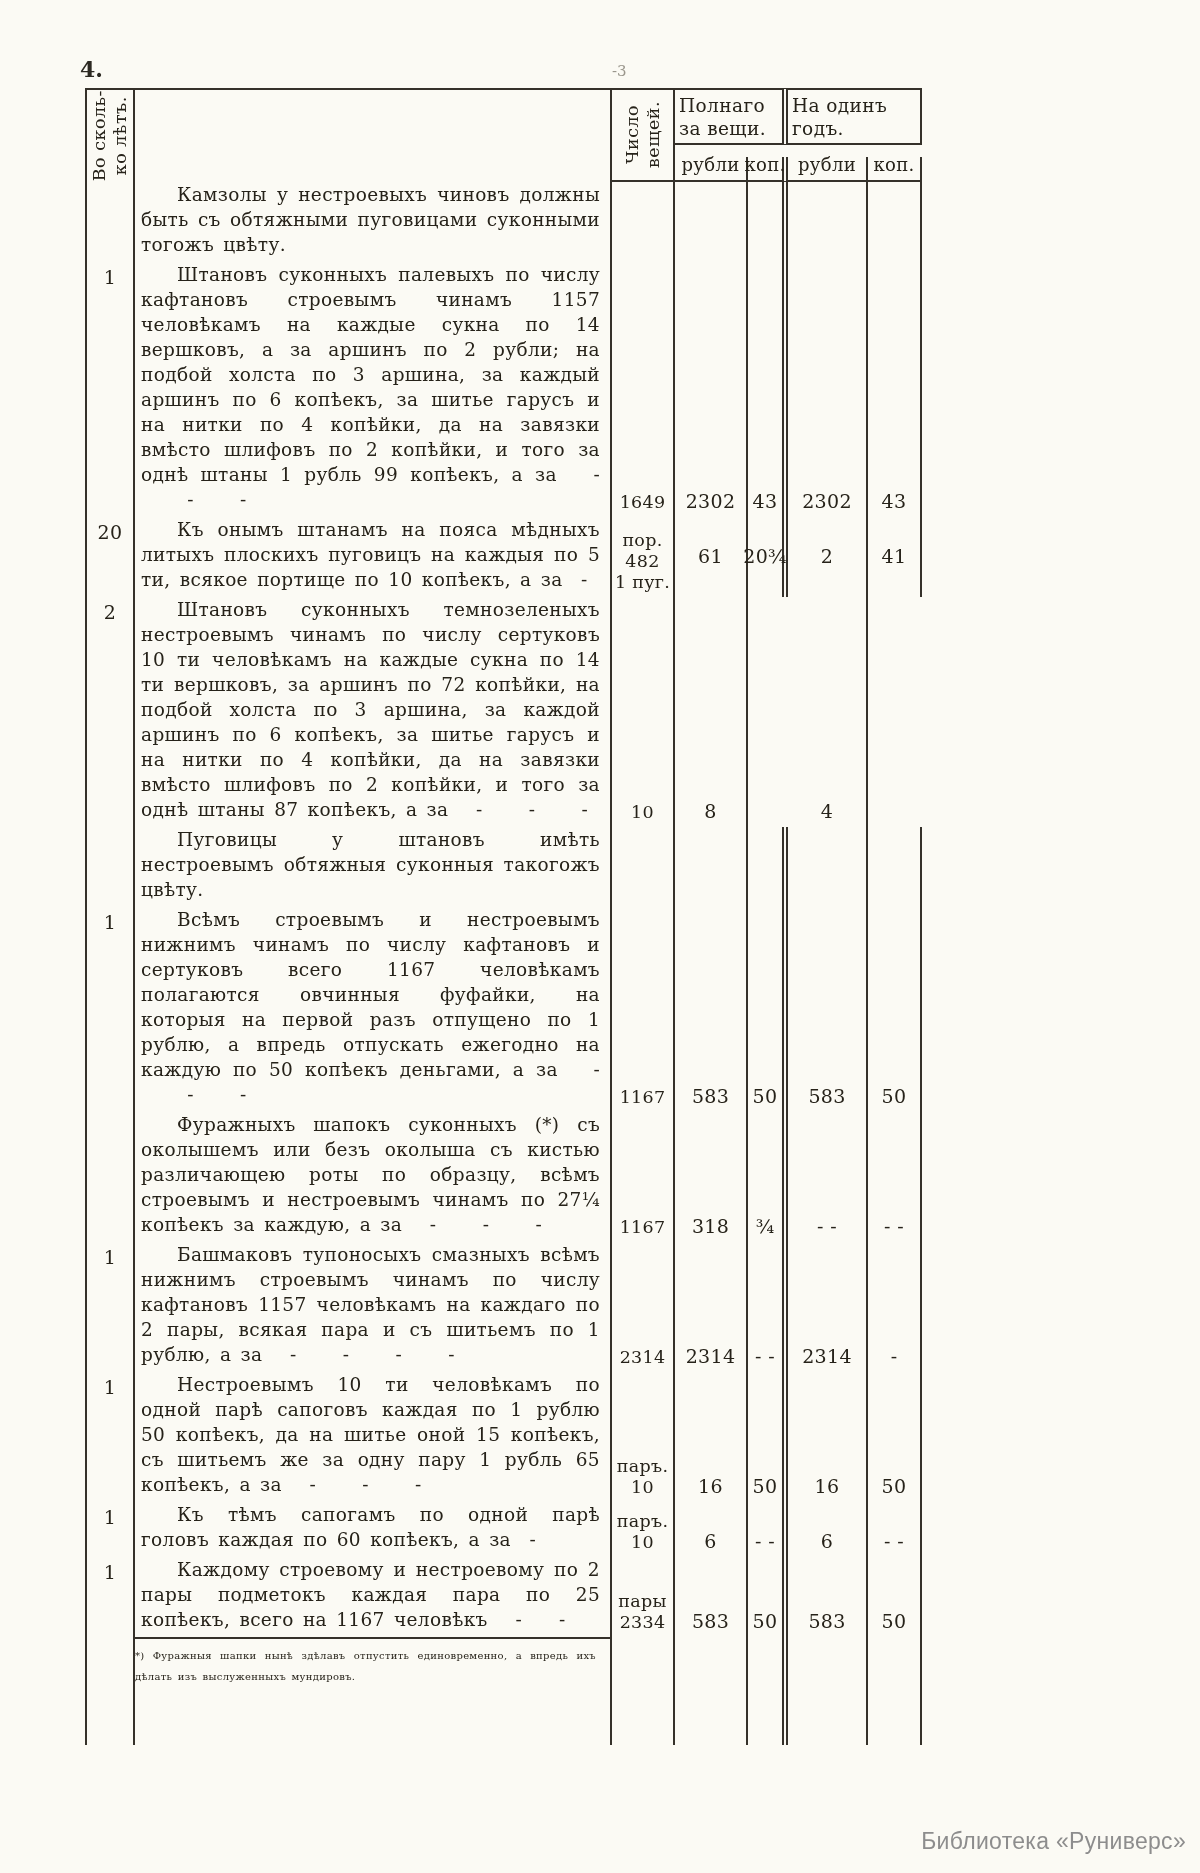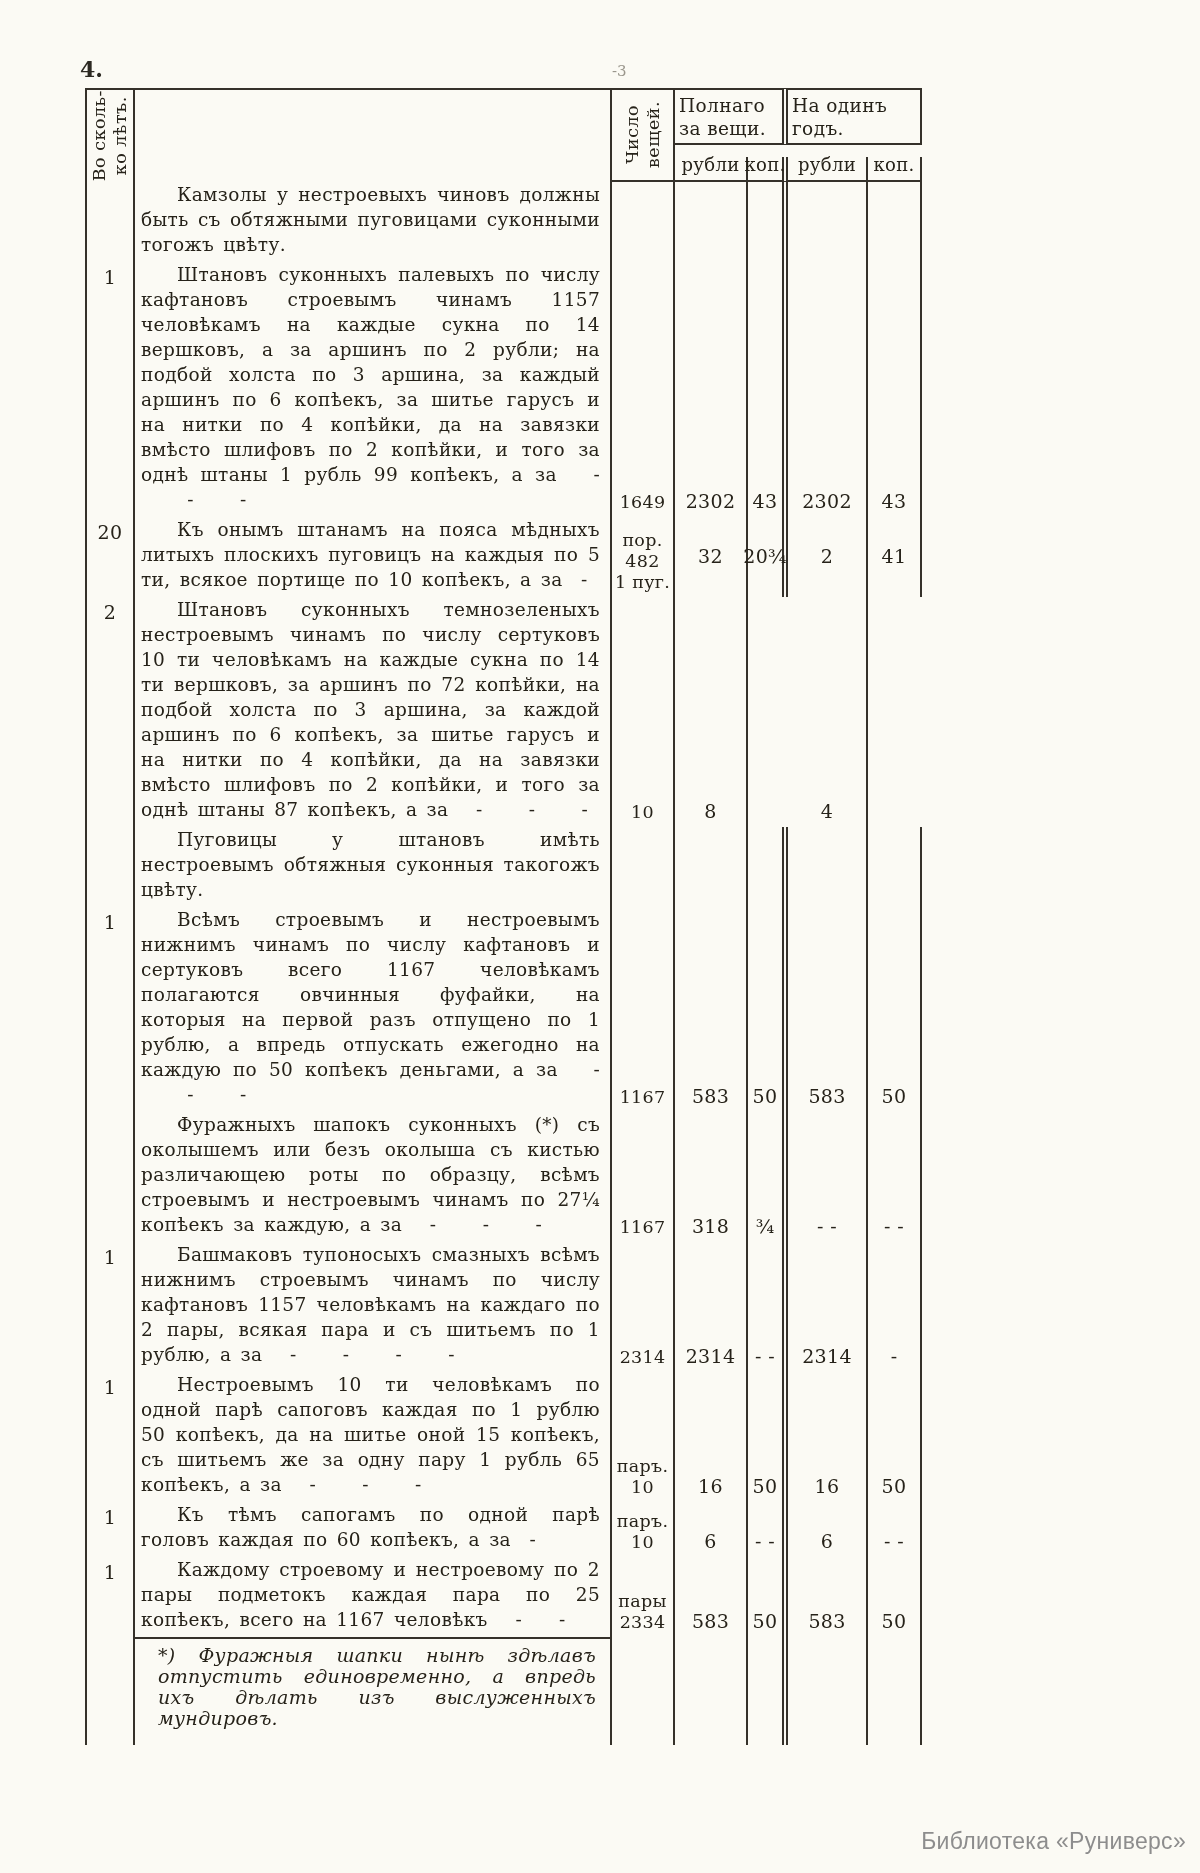--- a/index.html
+++ b/index.html
@@ -66,22 +66,22 @@
   .num-cell{
     display:flex;flex-direction:column;justify-content:flex-end;align-items:center;
     text-align:center;font-size:19px;line-height:23px;padding-bottom:4px;letter-spacing:.3px;
   }
   .qty-cell{font-size:17.5px;line-height:21px;}
   .qline{display:block;}
   
   .fr{grid-row:14;}
   .footnote-cell{
     border-top:2px solid var(--ink);
-    font-size:19px;line-height:21px;letter-spacing:.3px;
-    padding:6px 14px 10px 23px;min-height:108px;text-align:justify;word-spacing:2px;font-style:italic;
+    font-size:10px;line-height:21px;letter-spacing:.3px;
+    padding:6px 14px 10px 0;min-height:108px;text-align:justify;word-spacing:2px;
   }
   .foot-empty{min-height:108px;}
   .watermark{
     position:absolute;right:14px;top:1828px;
     font-family:"Liberation Sans","DejaVu Sans",sans-serif;
     font-size:23px;color:#8d8d8d;letter-spacing:.3px;
   }
 </style>
 </head>
 <body>
@@ -137,21 +137,21 @@
       <div class="cell num-cell br-dbl" style="grid-area: 4 / 5;">43</div>
       <div class="cell num-cell br" style="grid-area: 4 / 6;">2302</div>
       <div class="cell num-cell br-outer" style="grid-area: 4 / 7;">43</div>
       <div class="cell year-cell bl br" style="grid-area: 5 / 1;">20</div>
       <div class="cell text-cell br" style="grid-area: 5 / 2;">Къ онымъ штанамъ на пояса мѣдныхъ литыхъ плоскихъ пуговицъ на каждыя по 5 ти, всякое портище по 10 копѣекъ, а за&nbsp;&nbsp;-</div>
       <div class="cell num-cell qty-cell br" style="grid-area: 5 / 3;">
         <span class="qline">пор.</span>
         <span class="qline">482</span>
         <span class="qline">1 пуг.</span>
       </div>
-      <div class="cell num-cell br" style="grid-area: 5 / 4; padding-bottom: 29px;">32</div>
+      <div class="cell num-cell br" style="grid-area: 5 / 4; padding-bottom: 29px;">61</div>
       <div class="cell num-cell br-dbl" style="grid-area: 5 / 5; padding-bottom: 29px;">20¾</div>
       <div class="cell num-cell br" style="grid-area: 5 / 6; padding-bottom: 29px;">2</div>
       <div class="cell num-cell br-outer" style="grid-area: 5 / 7; padding-bottom: 29px;">41</div>
       <div class="cell year-cell bl br" style="grid-area: 6 / 1;">2</div>
       <div class="cell text-cell br" style="grid-area: 6 / 2;">Штановъ суконныхъ темнозеленыхъ нестроевымъ чинамъ по числу сертуковъ 10 ти человѣкамъ на каждые сукна по 14 ти вершковъ, за аршинъ по 72 копѣйки, на подбой холста по 3 аршина, за каждой аршинъ по 6 копѣекъ, за шитье гарусъ и на нитки по 4 копѣйки, да на завязки вмѣсто шлифовъ по 2 копѣйки, и того за однѣ штаны 87 копѣекъ, а за&nbsp;&nbsp;&nbsp;-&nbsp;&nbsp;&nbsp;&nbsp;&nbsp;-&nbsp;&nbsp;&nbsp;&nbsp;&nbsp;-</div>
       <div class="cell num-cell qty-cell br" style="grid-area: 6 / 3;">
         <span class="qline">10</span>
       </div>
       <div class="cell num-cell br" style="grid-area: 6 / 4;">8</div>
       <div class="cell num-cell br" style="grid-area: 6 / 6;">4</div>

